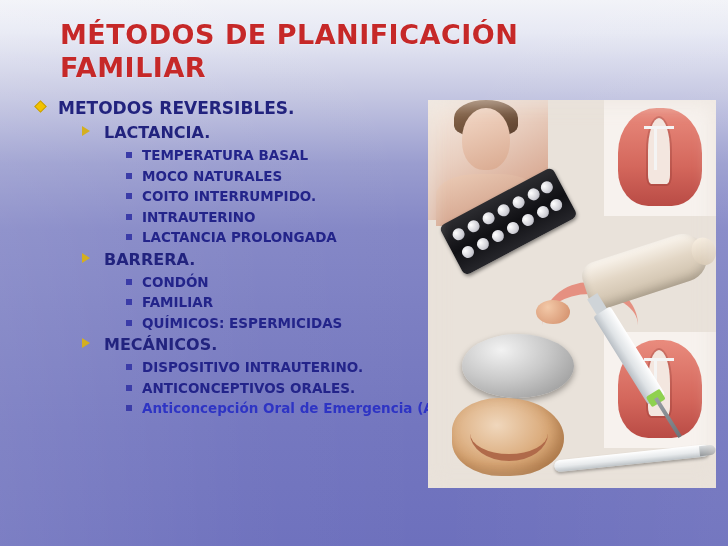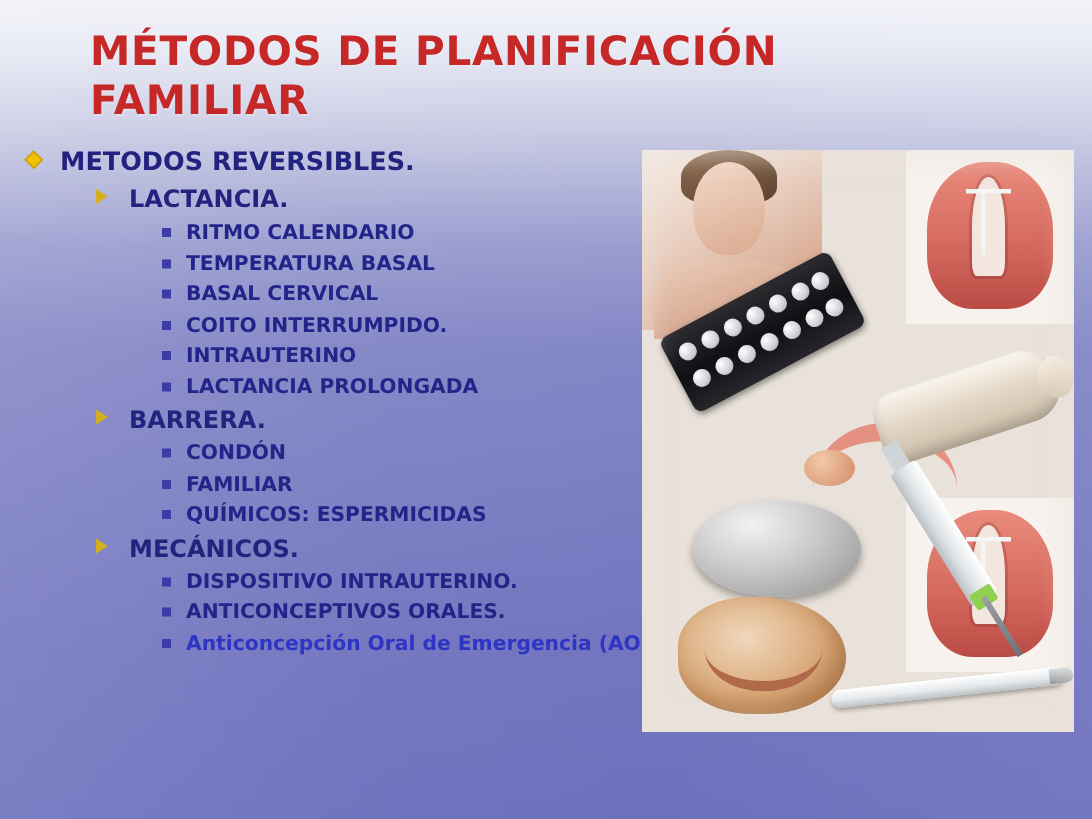--- a/index.html
+++ b/index.html
@@ -36,21 +36,21 @@
     font-family: "DejaVu Sans", sans-serif;
     font-weight: bold;
     font-size: 27px;
     line-height: 33px;
     letter-spacing: 0.5px;
     text-shadow: 1px 1px 0 rgba(255,255,255,0.25);
   }
   #content {
     position: absolute;
     top: 96px;
-    left: 14px;
+    left: 32px;
     width: 430px;
   }
   ul.lvl {
     list-style: none;
     margin: 0;
     padding: 0;
   }
   li.item {
     position: relative;
     color: #2d2f9e;
@@ -313,29 +313,25 @@
         <span>METODOS REVERSIBLES.</span>
       </li>
 
       <li class="item l2">
         <span class="bullet"></span>
         <span>LACTANCIA.</span>
       </li>
 
       <li class="item l3">
         <span class="bullet"></span>
-        <span>RITMO CALENDARIO</span>
-      </li>
-      <li class="item l3">
-        <span class="bullet"></span>
         <span>TEMPERATURA BASAL</span>
       </li>
       <li class="item l3">
         <span class="bullet"></span>
-        <span>BASAL CERVICAL</span>
+        <span>MOCO NATURALES</span>
       </li>
       <li class="item l3">
         <span class="bullet"></span>
         <span>COITO INTERRUMPIDO.</span>
       </li>
       <li class="item l3">
         <span class="bullet"></span>
         <span>INTRAUTERINO</span>
       </li>
       <li class="item l3">

